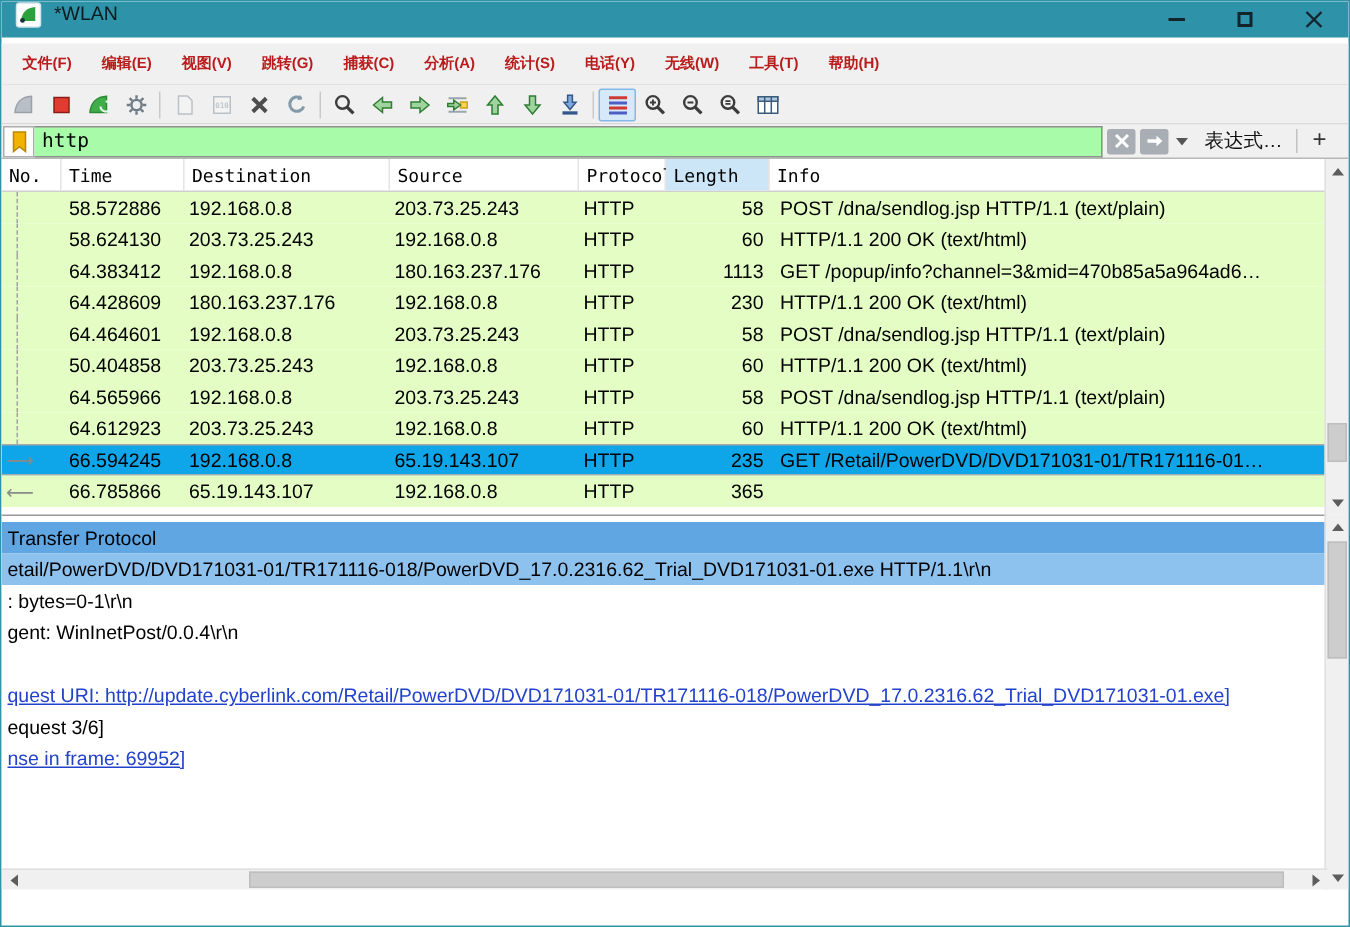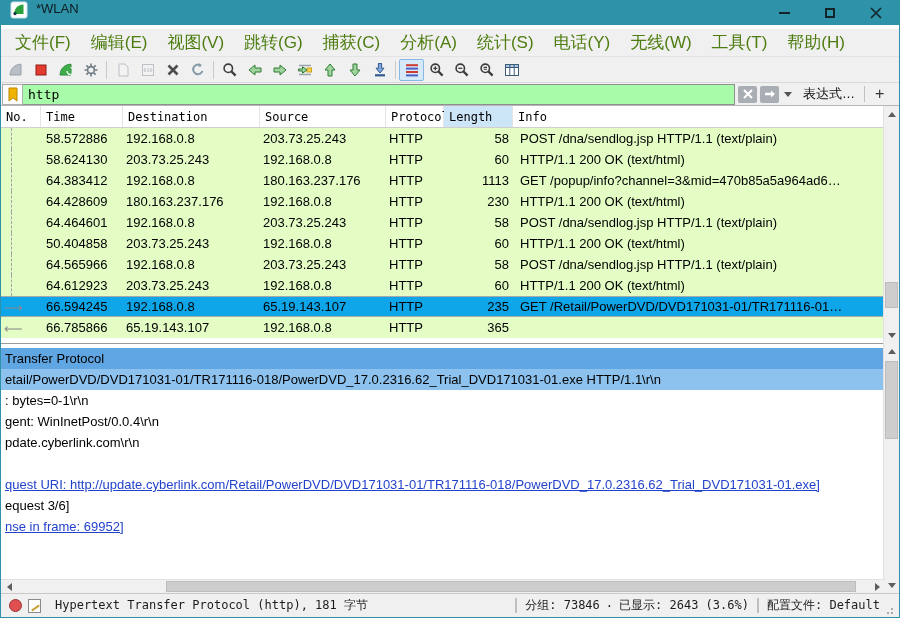--- a/index.html
+++ b/index.html
@@ -11,21 +11,21 @@
             display:flex;align-items:flex-start;color:#0d1b20;}
   #appicon{width:18px;height:18px;margin:0 8px 0 9px;}
   #title{font-size:13px;color:#0d1b20;}
   #wctrls{margin-left:auto;display:flex;height:100%;}
   .wc{width:46px;height:100%;display:flex;align-items:center;justify-content:center;}
   .wc-min i{display:block;width:11px;height:0;border-top:2px solid #13242a;}
   .wc-max i{display:block;width:10px;height:10px;border:2px solid #13242a;}
   
   #menubar{position:absolute;left:0;top:28px;width:100%;height:28px;background:#f0f0f0;
            display:flex;align-items:center;padding-left:4px;border-bottom:1px solid #e3e3e3;}
-  .mitem{font-size:17px;color:#4d7c0f;padding:0 10px;line-height:27px;}
+  .mitem{font-size:10px;color:#b91c1c;padding:0 10px;line-height:27px;font-weight:bold;}
   
   #toolbar{position:absolute;left:0;top:56px;width:100%;height:26px;background:#f0f0f0;
            display:flex;align-items:center;padding-left:2px;border-bottom:1px solid #d9d9d9;}
   .tbtn{width:25px;height:22px;display:flex;align-items:center;justify-content:center;}
   .tbtn.active{background:#d6e9f8;border:1px solid #85b8e6;border-radius:2px;}
   .tsep{width:1px;height:18px;background:#c9c9c9;margin:0 3px;}
   
   #filterbar{position:absolute;left:0;top:82px;width:100%;height:23px;background:#f0f0f0;
              display:flex;align-items:center;border-bottom:1px solid #b7b7b7;}
   #bookmarkbtn{width:21px;height:21px;margin-left:1px;background:#fdfdfd;border:1px solid #adadad;
@@ -453,21 +453,20 @@
 
 
       <div class="dline sel-primary">Transfer Protocol</div>
 
       <div class="dline sel-secondary">etail/PowerDVD/DVD171031-01/TR171116-018/PowerDVD_17.0.2316.62_Trial_DVD171031-01.exe HTTP/1.1\r\n</div>
 
       <div class="dline plain">: bytes=0-1\r\n</div>
 
       <div class="dline plain">gent: WinInetPost/0.0.4\r\n</div>
 
-      <div class="dline plain">pdate.cyberlink.com\r\n</div>
 
       <div class="dline plain"></div>
 
       <div class="dline link">quest URI: http://update.cyberlink.com/Retail/PowerDVD/DVD171031-01/TR171116-018/PowerDVD_17.0.2316.62_Trial_DVD171031-01.exe]</div>
 
       <div class="dline plain">equest 3/6]</div>
 
 
       <div class="dline link">nse in frame: 69952]</div>
 
@@ -494,28 +493,14 @@
   <div id="hscroll">
     <span class="harrow" style="left:0">
         <span class="tri-l"></span>
       </span>
     <span id="hthumb"></span>
     <span class="harrow" style="right:0">
         <span class="tri-r"></span>
       </span>
   </div>
 
-  <div id="statusbar">
-    <span id="expertdot"></span>
-    <span id="noteicon"></span>
-    <span>Hypertext Transfer Protocol (http), 181 字节</span>
-    <div id="sbright">
-      <span class="ssep"></span>
-      <span>分组: 73846</span>
-      <span style="margin:0 6px">·</span>
-      <span>已显示: 2643 (3.6%)</span>
-      <span class="ssep"></span>
-      <span>配置文件: Default</span>
-      <span id="grip"></span>
-    </div>
-  </div>
 
 </div>
 
 </body></html>

